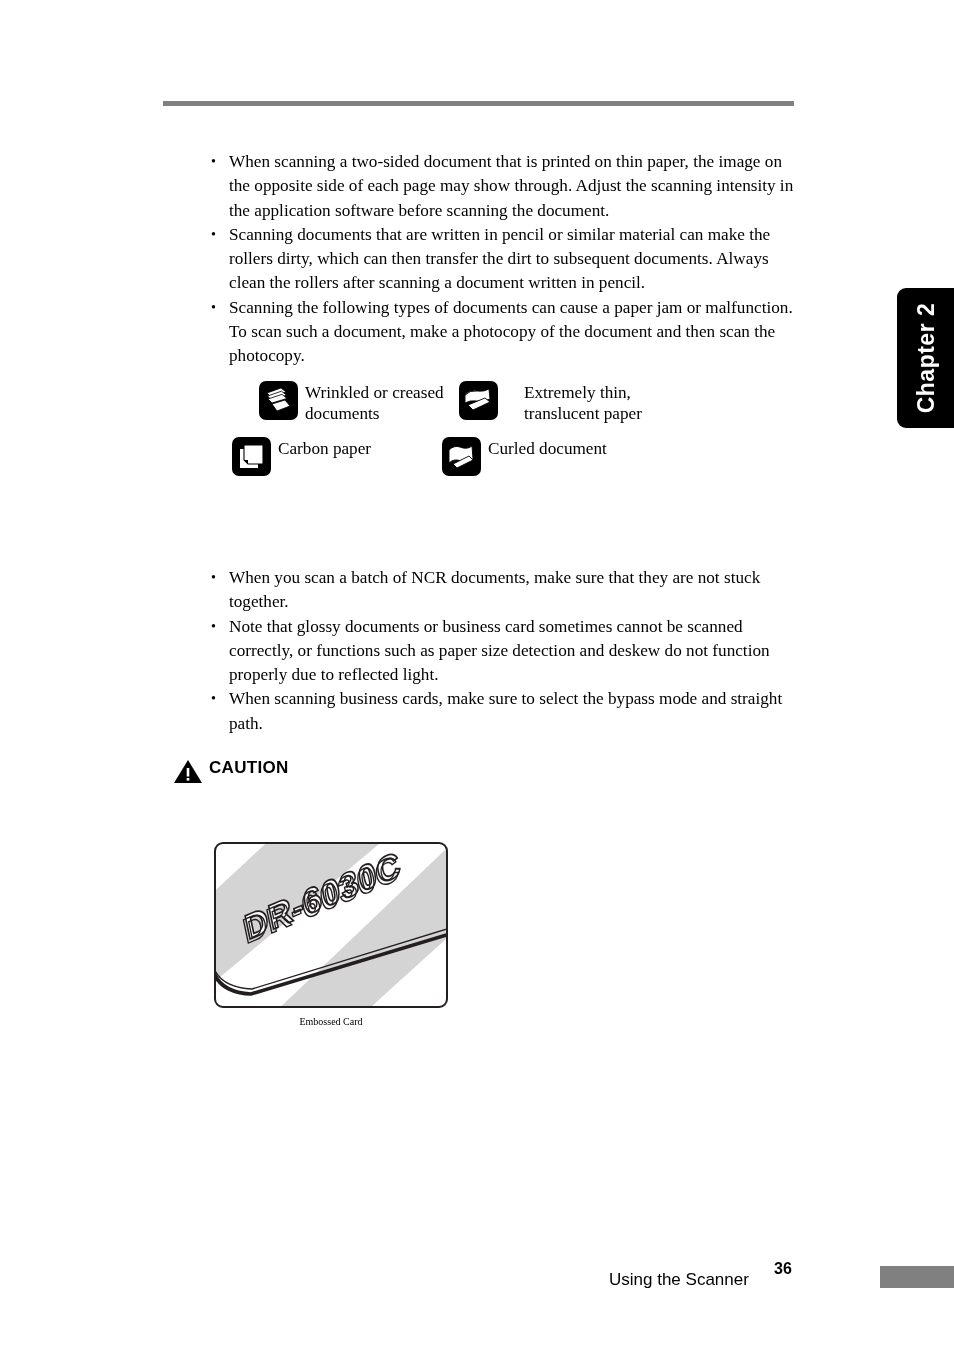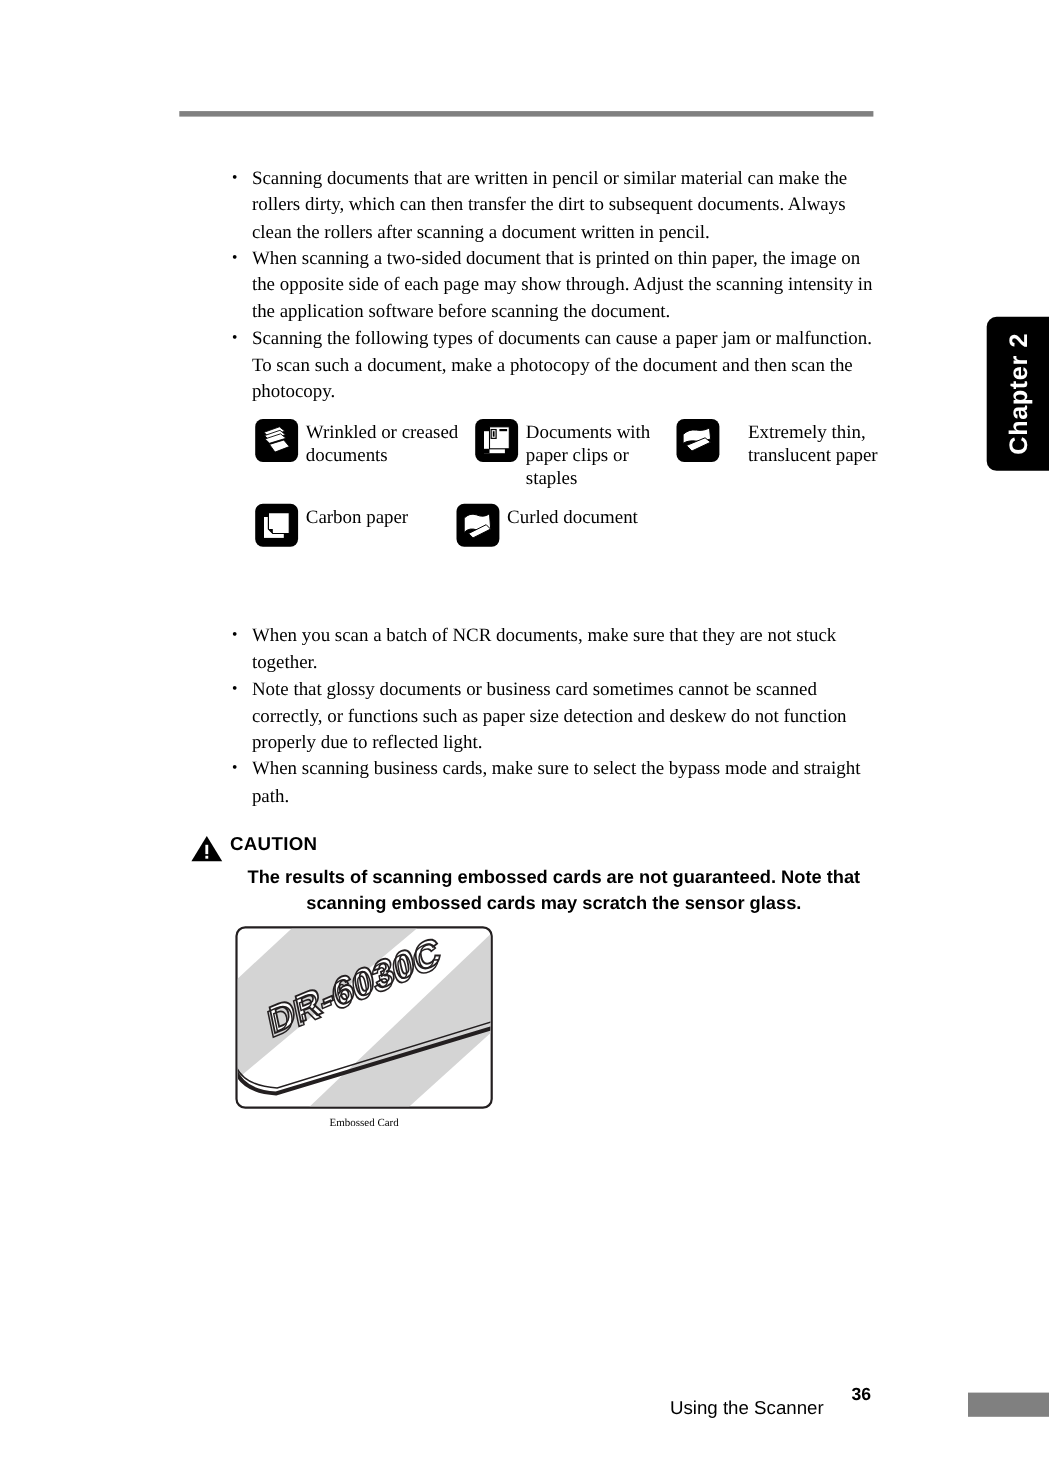--- a/index.html
+++ b/index.html
@@ -89,21 +89,21 @@
     display: flex;
     align-items: flex-start;
   }
   .icon-row.r1 { margin-bottom: 13px; }
   .icon-row.r2 { margin-bottom: 14px; }
 
   .icon-cell {
     display: flex;
     align-items: flex-start;
   }
-  .icon-cell.c1 { width: 200px; }
+  .icon-cell.c1 { width: 200px; margin-left: 27px; }
   .icon-cell.c2 { width: 183px; }
   .icon-cell.c3 { width: 190px; gap: 19px; }
 
   .icon-box {
     width: 39px;
     height: 39px;
     background: #000000;
     border-radius: 7px;
     flex: 0 0 auto;
     position: relative;
@@ -202,22 +202,22 @@
 <body>
 
 <div class="top-rule"></div>
 
 <div class="chapter-tab">
   <span class="chapter-tab-label">Chapter 2</span>
 </div>
 
 <div class="content">
   <ul class="bullets">
+    <li>When scanning a two-sided document that is printed on thin paper, the image on the opposite side of each page may show through. Adjust the scanning intensity in the application software before scanning the document.</li>
     <li>Scanning documents that are written in pencil or similar material can make the rollers dirty, which can then transfer the dirt to subsequent documents. Always clean the rollers after scanning a document written in pencil.</li>
-    <li>When scanning a two-sided document that is printed on thin paper, the image on the opposite side of each page may show through. Adjust the scanning intensity in the application software before scanning the document.</li>
     <li>Scanning the following types of documents can cause a paper jam or malfunction. To scan such a document, make a photocopy of the document and then scan the photocopy.</li>
   </ul>
 </div>
 
 <div class="icon-grid">
 
   <div class="icon-row r1">
     <div class="icon-cell c1">
       <div class="icon-box">
         <svg width="39" height="39" viewBox="0 0 39 39">
@@ -225,33 +225,20 @@
             <path d="M8 12 L22 7 L27 11 L12 16 Z"></path>
             <path d="M8.5 15 L22.5 10.2 L27.5 14.2 L12.5 19 Z"></path>
             <path d="M9 18 L23 13.4 L28 17.4 L13 22 Z"></path>
             <path d="M13 23 L26 19 L31 25 L18 30 Z"></path>
           </g>
         </svg>
       </div>
       <div class="icon-label">Wrinkled or creased documents</div>
     </div>
 
-    <div class="icon-cell c2">
-      <div class="icon-box">
-        <svg width="39" height="39" viewBox="0 0 39 39">
-          <rect x="8" y="11" width="19" height="20" fill="#ffffff"></rect>
-          <rect x="13" y="7" width="18" height="20" fill="#ffffff" stroke="#000000" stroke-width="1"></rect>
-          <rect x="22" y="9" width="7" height="2" fill="#000000"></rect>
-          <rect x="14.5" y="9.5" width="4.5" height="8" fill="#ffffff" stroke="#000000" stroke-width="1.1"></rect>
-          <rect x="16" y="11" width="1.6" height="5" fill="#000000"></rect>
-          <rect x="8" y="27" width="5" height="4" fill="#000000"></rect>
-        </svg>
-      </div>
-      <div class="icon-label">Documents with paper clips or staples</div>
-    </div>
 
     <div class="icon-cell c3">
       <div class="icon-box">
         <svg width="39" height="39" viewBox="0 0 39 39">
           <g fill="#ffffff" stroke="#000000" stroke-width="0.9">
             <path d="M6 14 Q11 9 18 10 Q25 11 30 8 L31 18 Q25 21 18 20 Q11 19 6 22 Z"></path>
             <path d="M9 24 L26 17 L31 21 L14 29 Z"></path>
           </g>
         </svg>
       </div>
@@ -299,21 +286,20 @@
   <div class="caution-head">
     <span class="tri-icon">
       <svg width="30" height="25" viewBox="0 0 30 25">
         <path d="M15 1 L29 24 L1 24 Z" fill="#000000"></path>
         <rect x="13.7" y="9" width="2.6" height="8.5" fill="#ffffff"></rect>
         <rect x="13.7" y="19" width="2.6" height="2.6" fill="#ffffff"></rect>
       </svg>
     </span>
     <span class="caution-title">CAUTION</span>
   </div>
-  <div class="caution-body">The results of scanning embossed cards are not guaranteed. Note that scanning embossed cards may scratch the sensor glass.</div>
 </div>
 
 <div class="figure">
   <div class="card-frame">
     <svg width="230" height="162" viewBox="0 0 230 162">
 
       <polygon points="-10,55 60,-10 175,-10 -10,145" fill="#d4d4d4"></polygon>
       <polygon points="230,5 230,95 145,172 55,172" fill="#d4d4d4"></polygon>
 
       <path d="M-5 105 L-5 112 Q-5 148 35 150 L250 85" fill="none" stroke="#231f20" stroke-width="3.6"></path>

